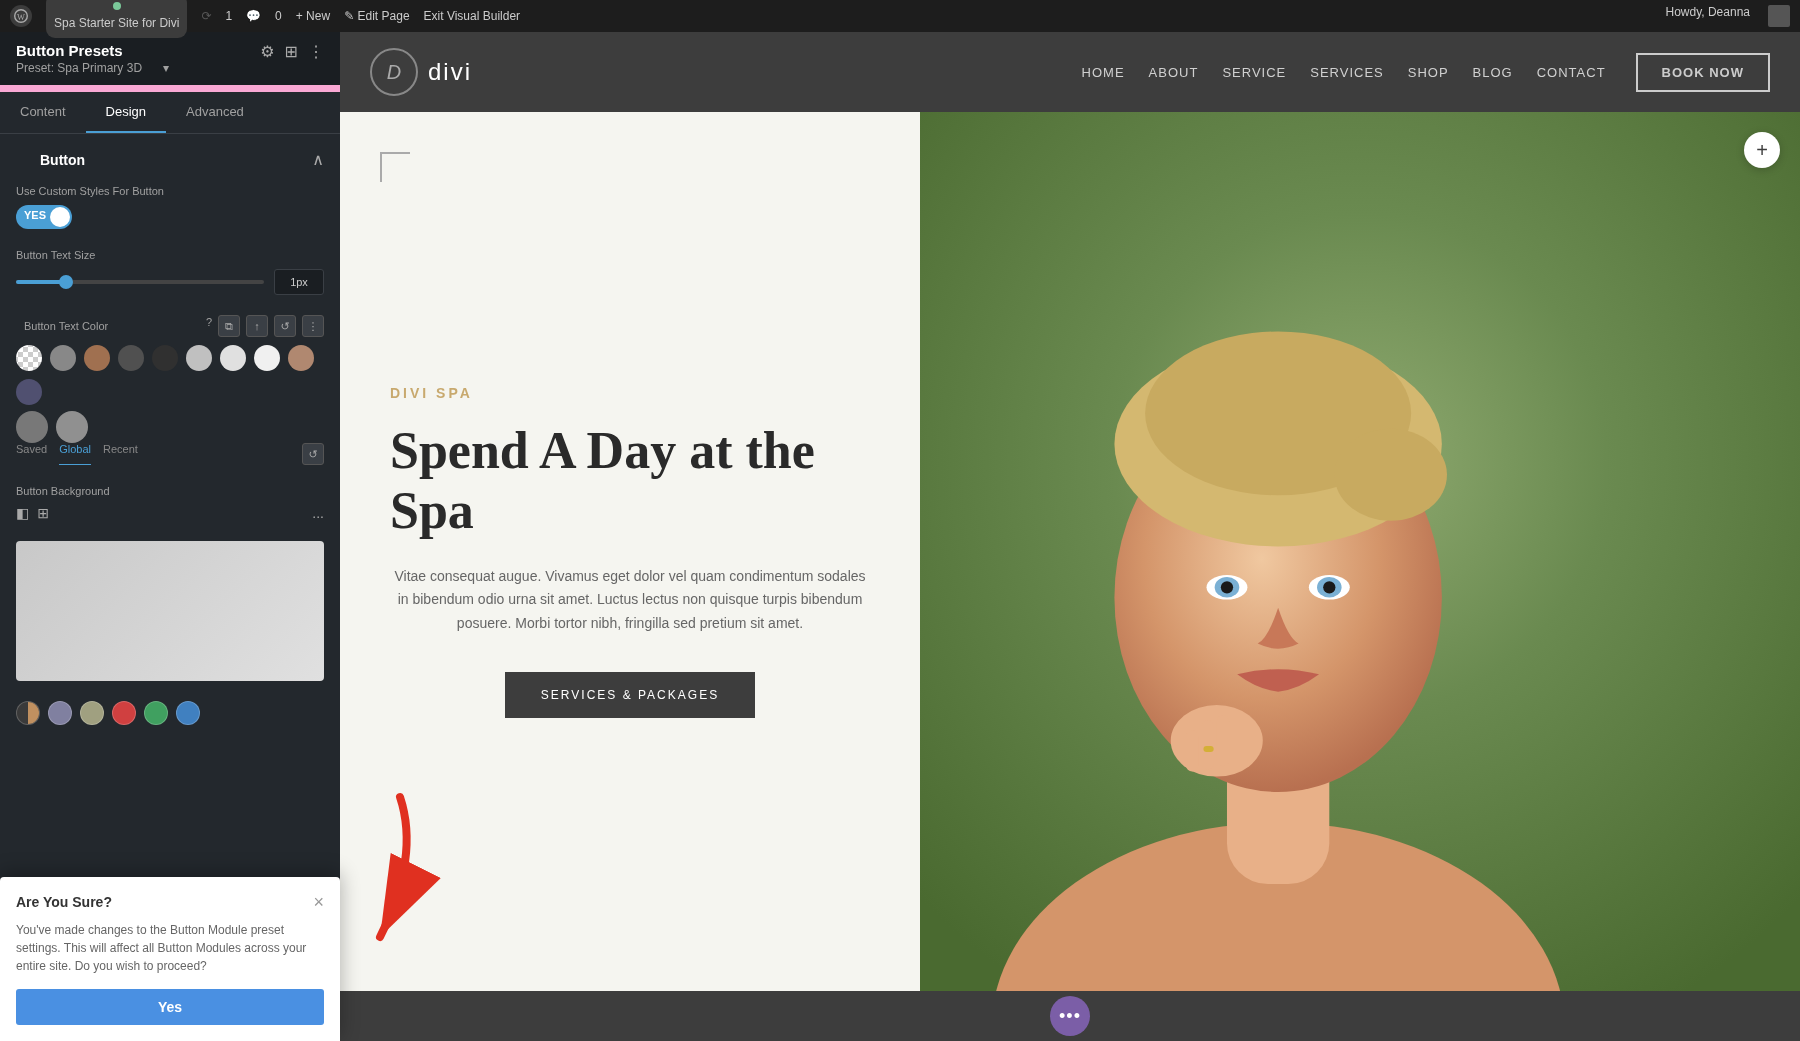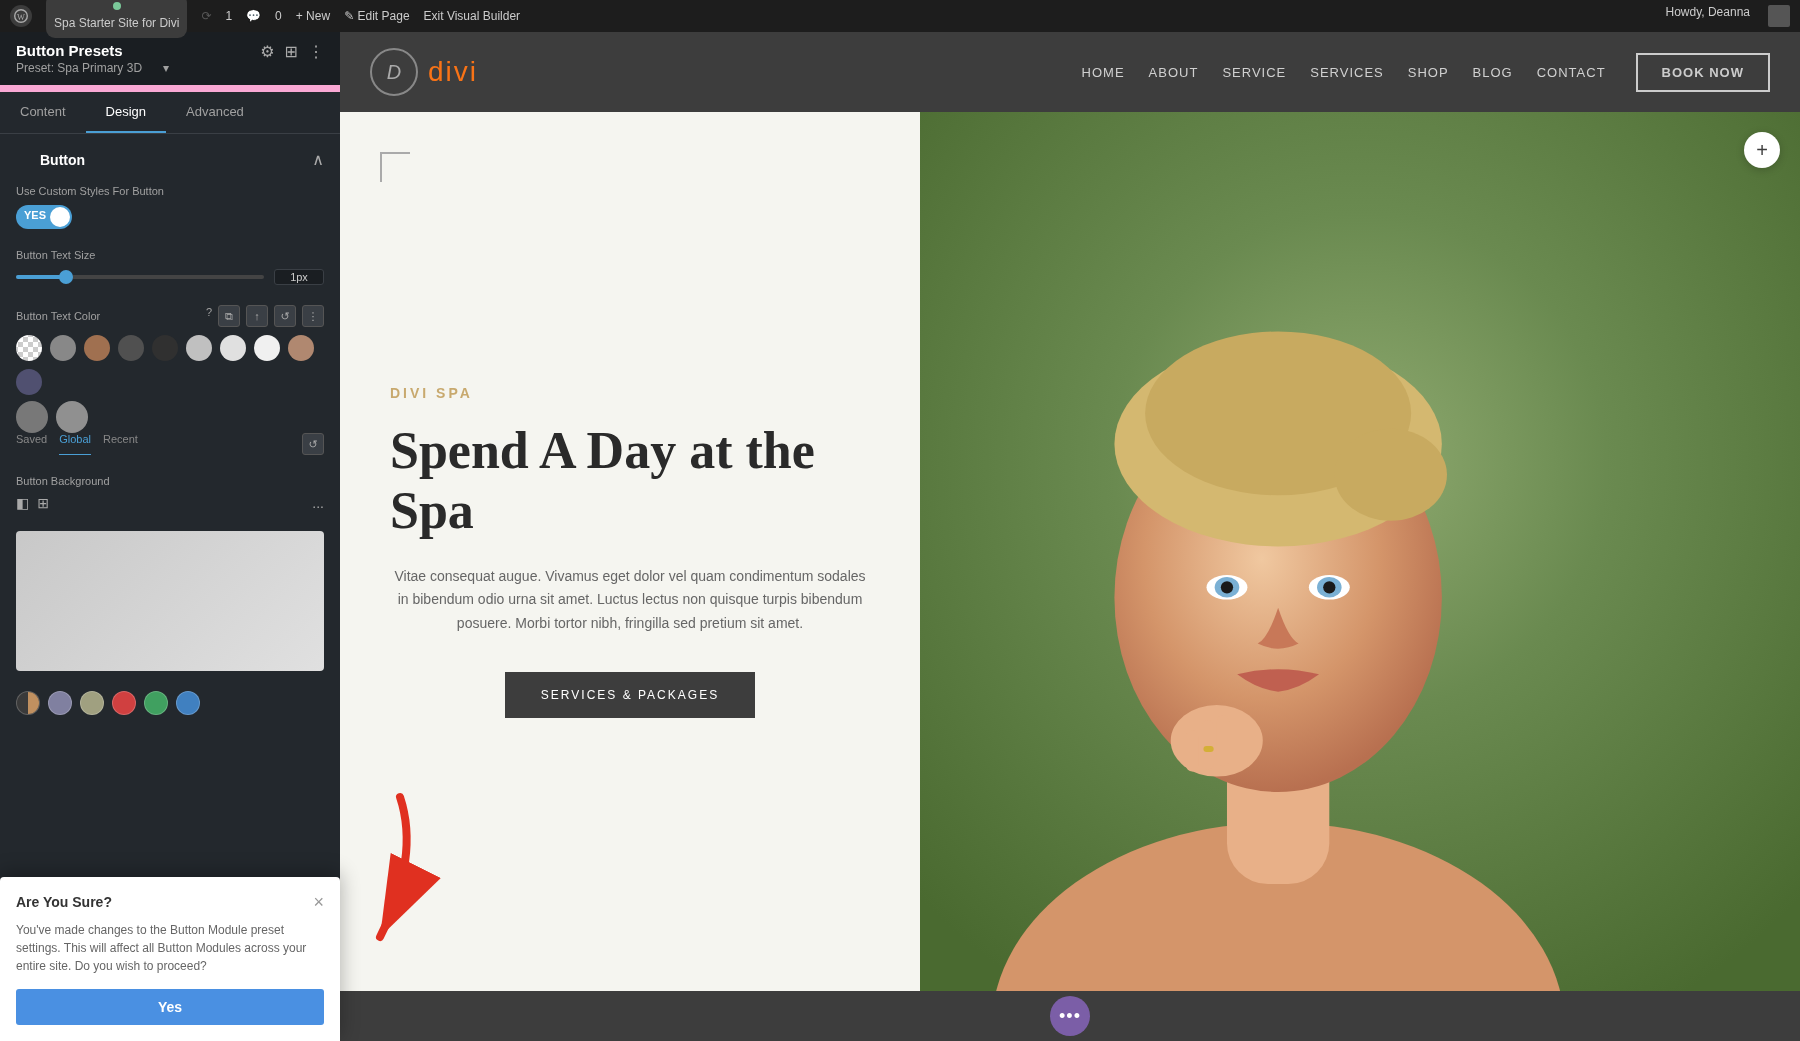--- a/index.html
+++ b/index.html
@@ -142,21 +142,21 @@
       width: 14px; height: 14px;
       background: #4a9fd5;
       border-radius: 50%;
       position: absolute;
       top: -5px;
       left: 20%;
       transform: translateX(-50%);
     }
     .slider-value {
       width: 50px;
-      height: 16px;
+      height: 26px;
       background: #1a1e22;
       border: 1px solid #3a3f45;
       border-radius: 3px;
       color: #ccc;
       font-size: 11px;
       display: flex;
       align-items: center;
       justify-content: center;
     }
 
@@ -299,21 +299,21 @@
       width: 48px; height: 48px;
       border: 2px solid #888;
       border-radius: 50%;
       display: flex;
       align-items: center;
       justify-content: center;
       color: #aaa;
       font-size: 20px;
       font-style: italic;
     }
-    .logo-text { color: #f97316; font-size: 28px; letter-spacing: 2px; }
+    .logo-text { color: #ffffff; font-size: 24px; letter-spacing: 2px; }
     .nav-links { display: flex; gap: 24px; align-items: center; margin-right: 30px; }
     .nav-link { color: #d0d0d0; font-size: 13px; letter-spacing: 1px; text-decoration: none; cursor: pointer; }
     .book-now-btn {
       background: transparent;
       border: 2px solid #ccc;
       color: #ccc;
       padding: 10px 24px;
       font-size: 13px;
       letter-spacing: 1px;
       cursor: pointer;
@@ -529,21 +529,21 @@
           <div class="slider-track">
             <div class="slider-fill"></div>
             <div class="slider-thumb"></div>
           </div>
           <div class="slider-value">1px</div>
         </div>
       </div>
 
       <div class="field-group">
         <div class="color-tools-row">
-          <span class="field-label" style="margin-bottom:0; flex:1;">Button Text Color</span>
+          <span class="field-label" style="margin-bottom:0; flex:1;margin-left:8px;">Button Text Color</span>
           <span class="field-label help-icon">?</span>
           <div class="color-tool-btn">⧉</div>
           <div class="color-tool-btn">↑</div>
           <div class="color-tool-btn">↺</div>
           <div class="color-tool-btn">⋮</div>
         </div>
 
         <div class="color-row-icons">
           <div class="swatch transparent-swatch"></div>
           <div class="swatch" style="background:#888;"></div>

